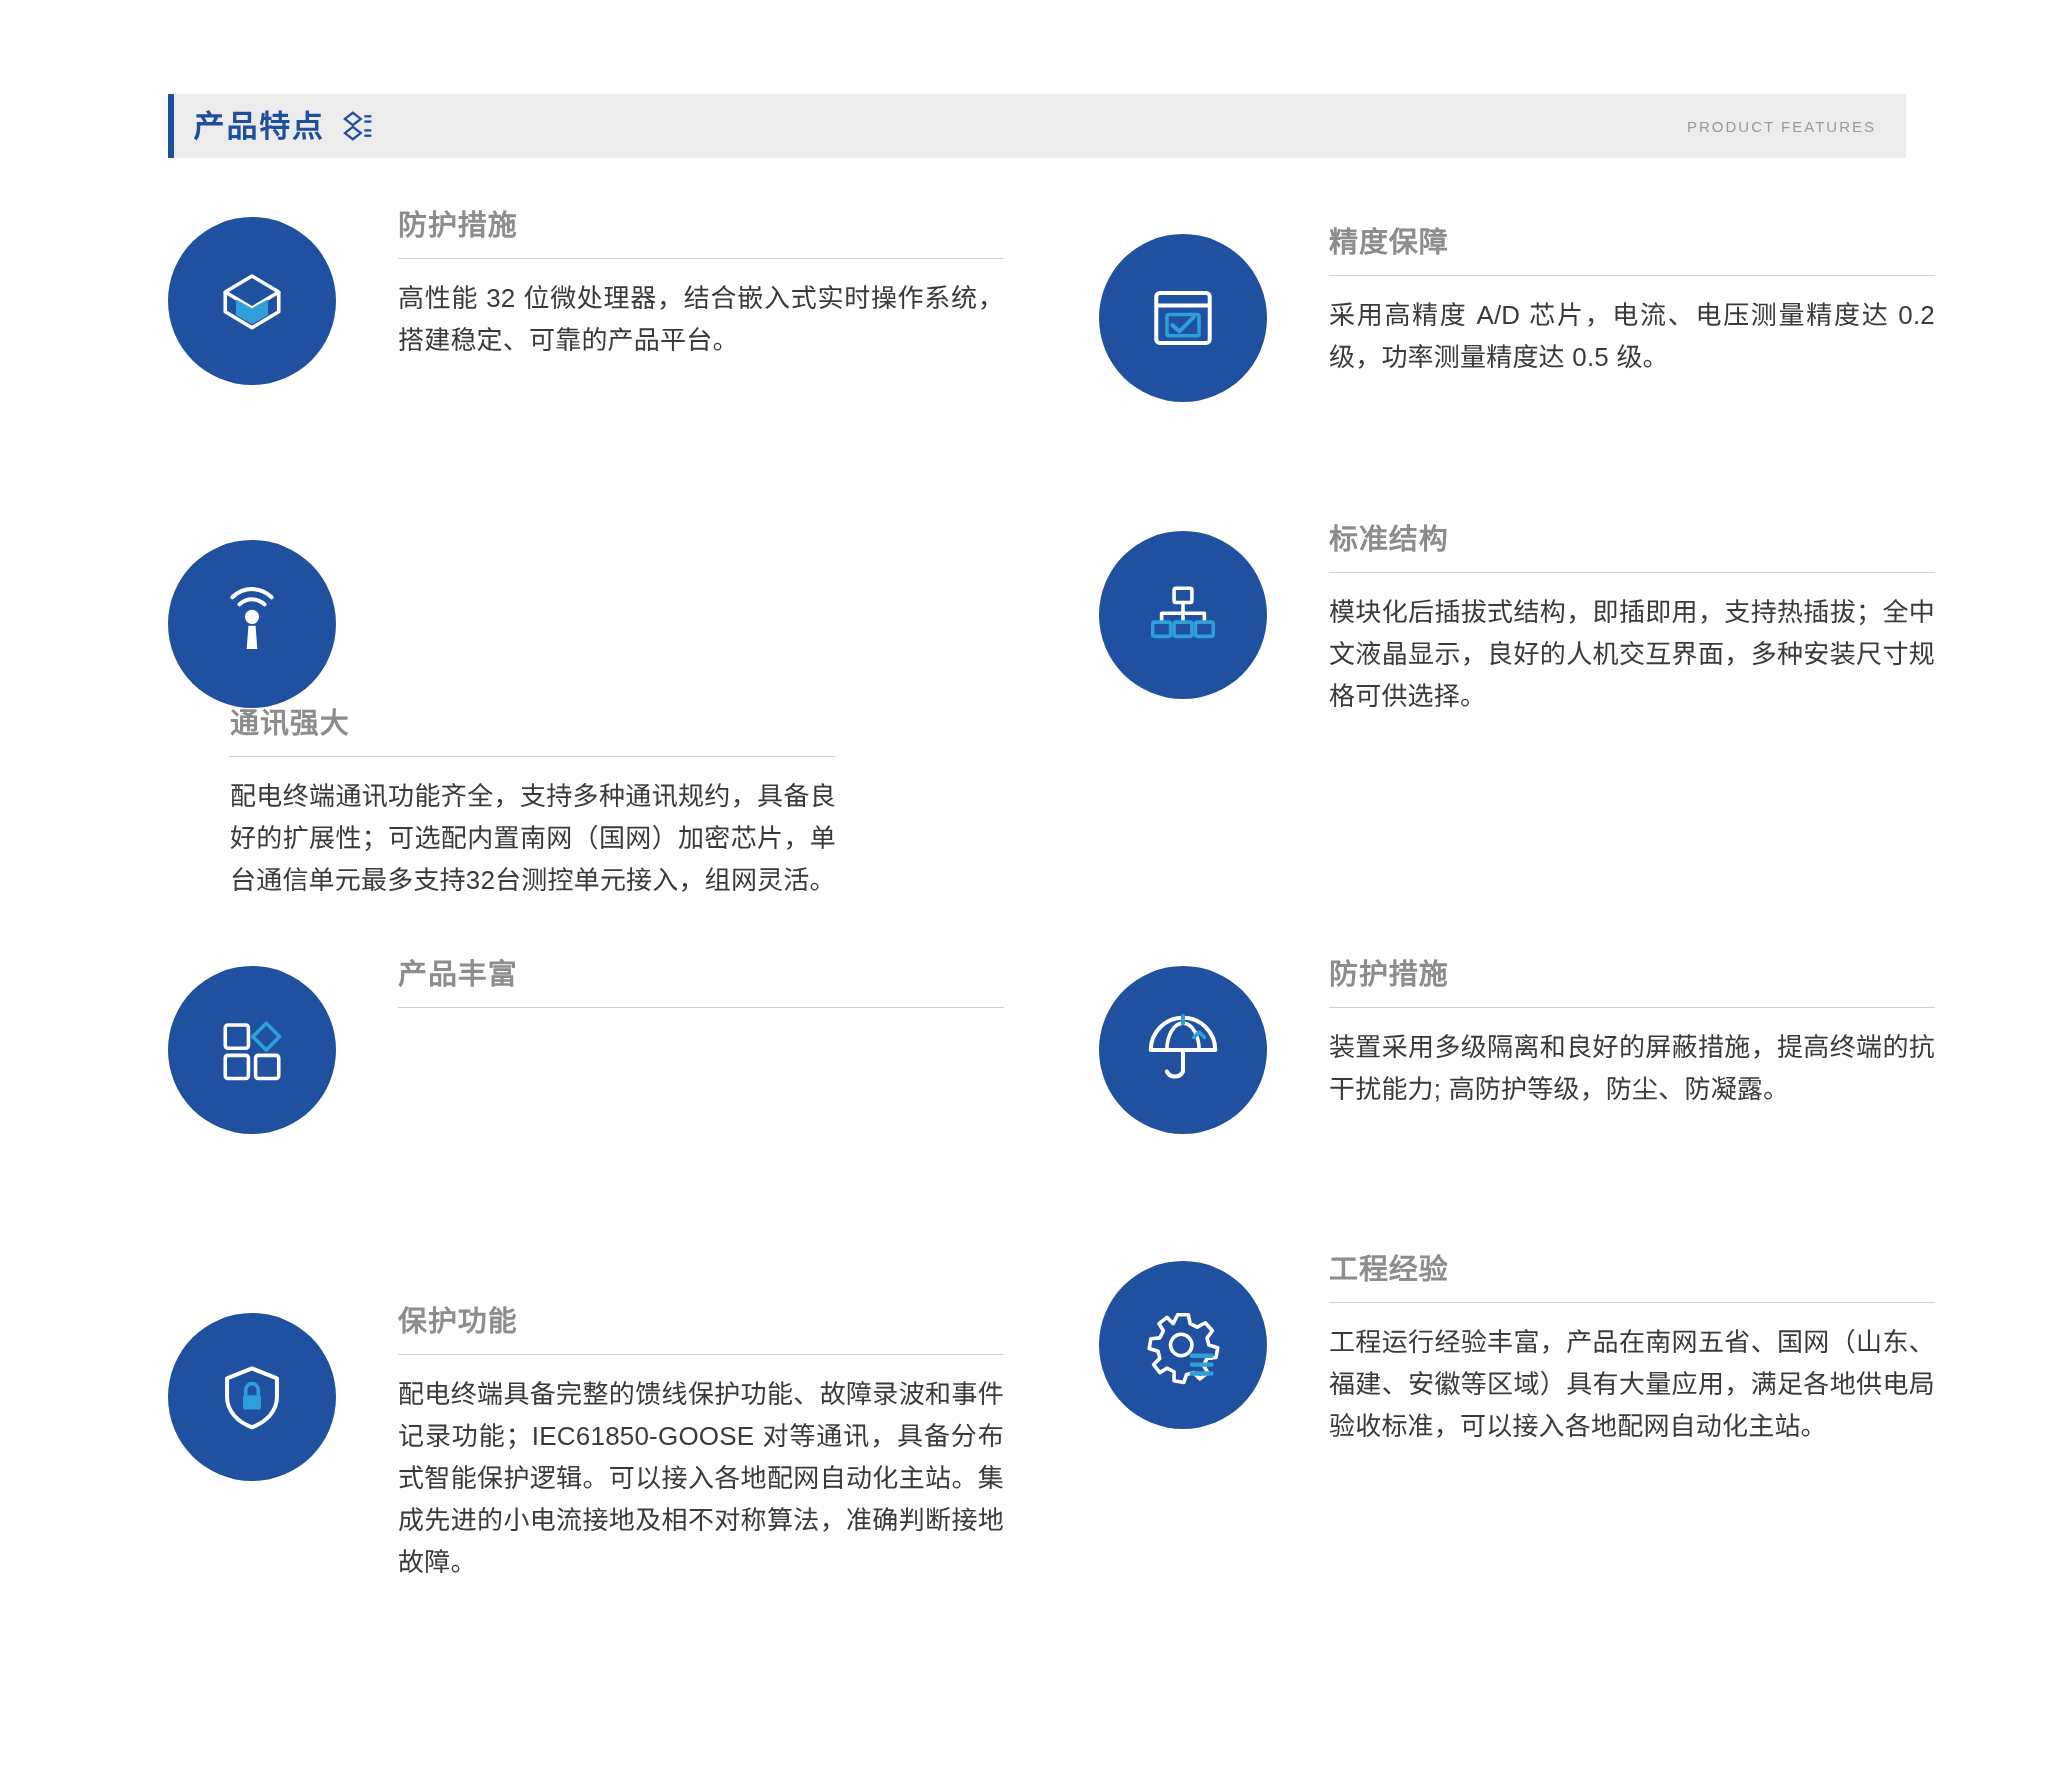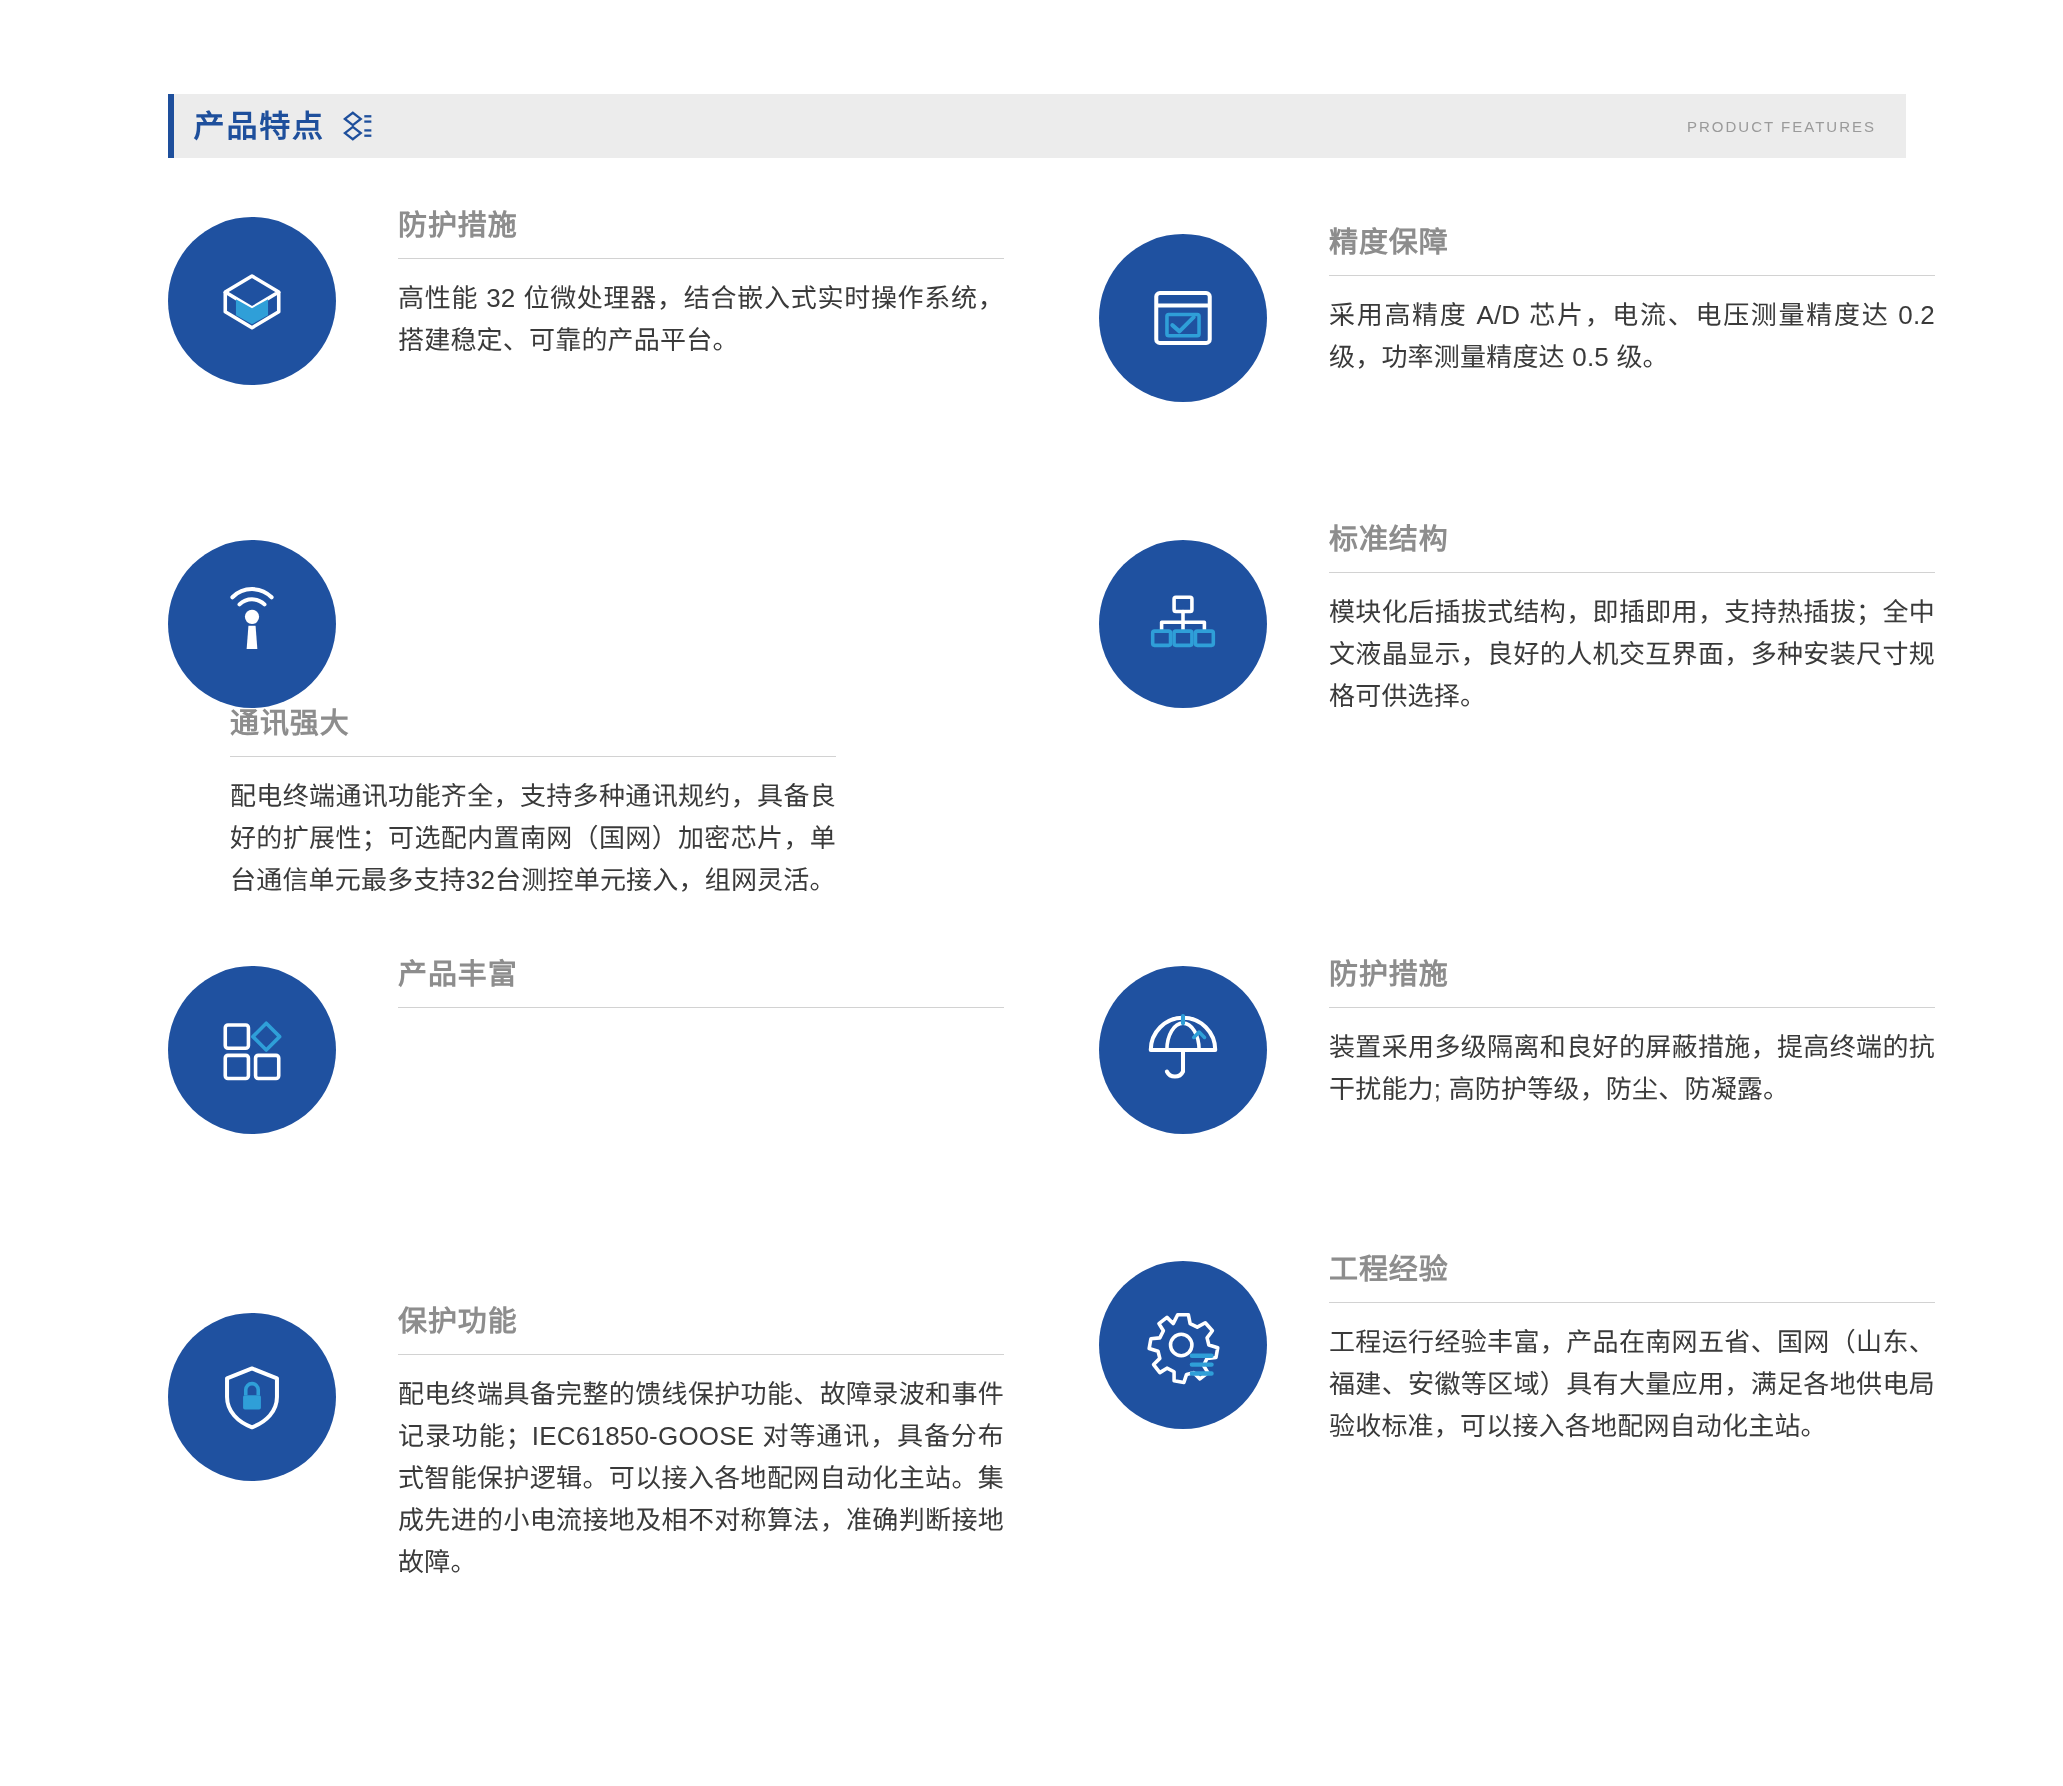--- a/index.html
+++ b/index.html
@@ -204,21 +204,21 @@
           <rect x="28" y="42" width="36" height="24" rx="2" fill="none" stroke="#2f9fd8" stroke-width="4"></rect>
           <path d="M34 54 L42 61 L58 45" fill="none" stroke="#2f9fd8" stroke-width="4.5" stroke-linecap="round" stroke-linejoin="round"></path>
         </svg>
       </div>
       <div class="fbody">
         <div class="ftitle">精度保障</div>
         <div class="fdesc">采用高精度 A/D 芯片，电流、电压测量精度达 0.2 级，功率测量精度达 0.5 级。</div>
       </div>
     </div>
 
-    <div class="feature" style="top:314px;align-items:center;">
+    <div class="feature" style="top:314px;">
       <div class="circle">
         <svg width="82" height="82" viewBox="0 0 92 92">
           <rect x="36" y="16" width="20" height="16" rx="2" fill="none" stroke="#ffffff" stroke-width="4"></rect>
           <path d="M46 32 L46 44 M22 44 L70 44 M22 44 L22 54 M46 44 L46 54 M70 44 L70 54" fill="none" stroke="#ffffff" stroke-width="4" stroke-linecap="round"></path>
           <rect x="12" y="54" width="20" height="16" rx="2" fill="none" stroke="#2f9fd8" stroke-width="4"></rect>
           <rect x="36" y="54" width="20" height="16" rx="2" fill="none" stroke="#2f9fd8" stroke-width="4"></rect>
           <rect x="60" y="54" width="20" height="16" rx="2" fill="none" stroke="#2f9fd8" stroke-width="4"></rect>
         </svg>
       </div>
       <div class="fbody">

